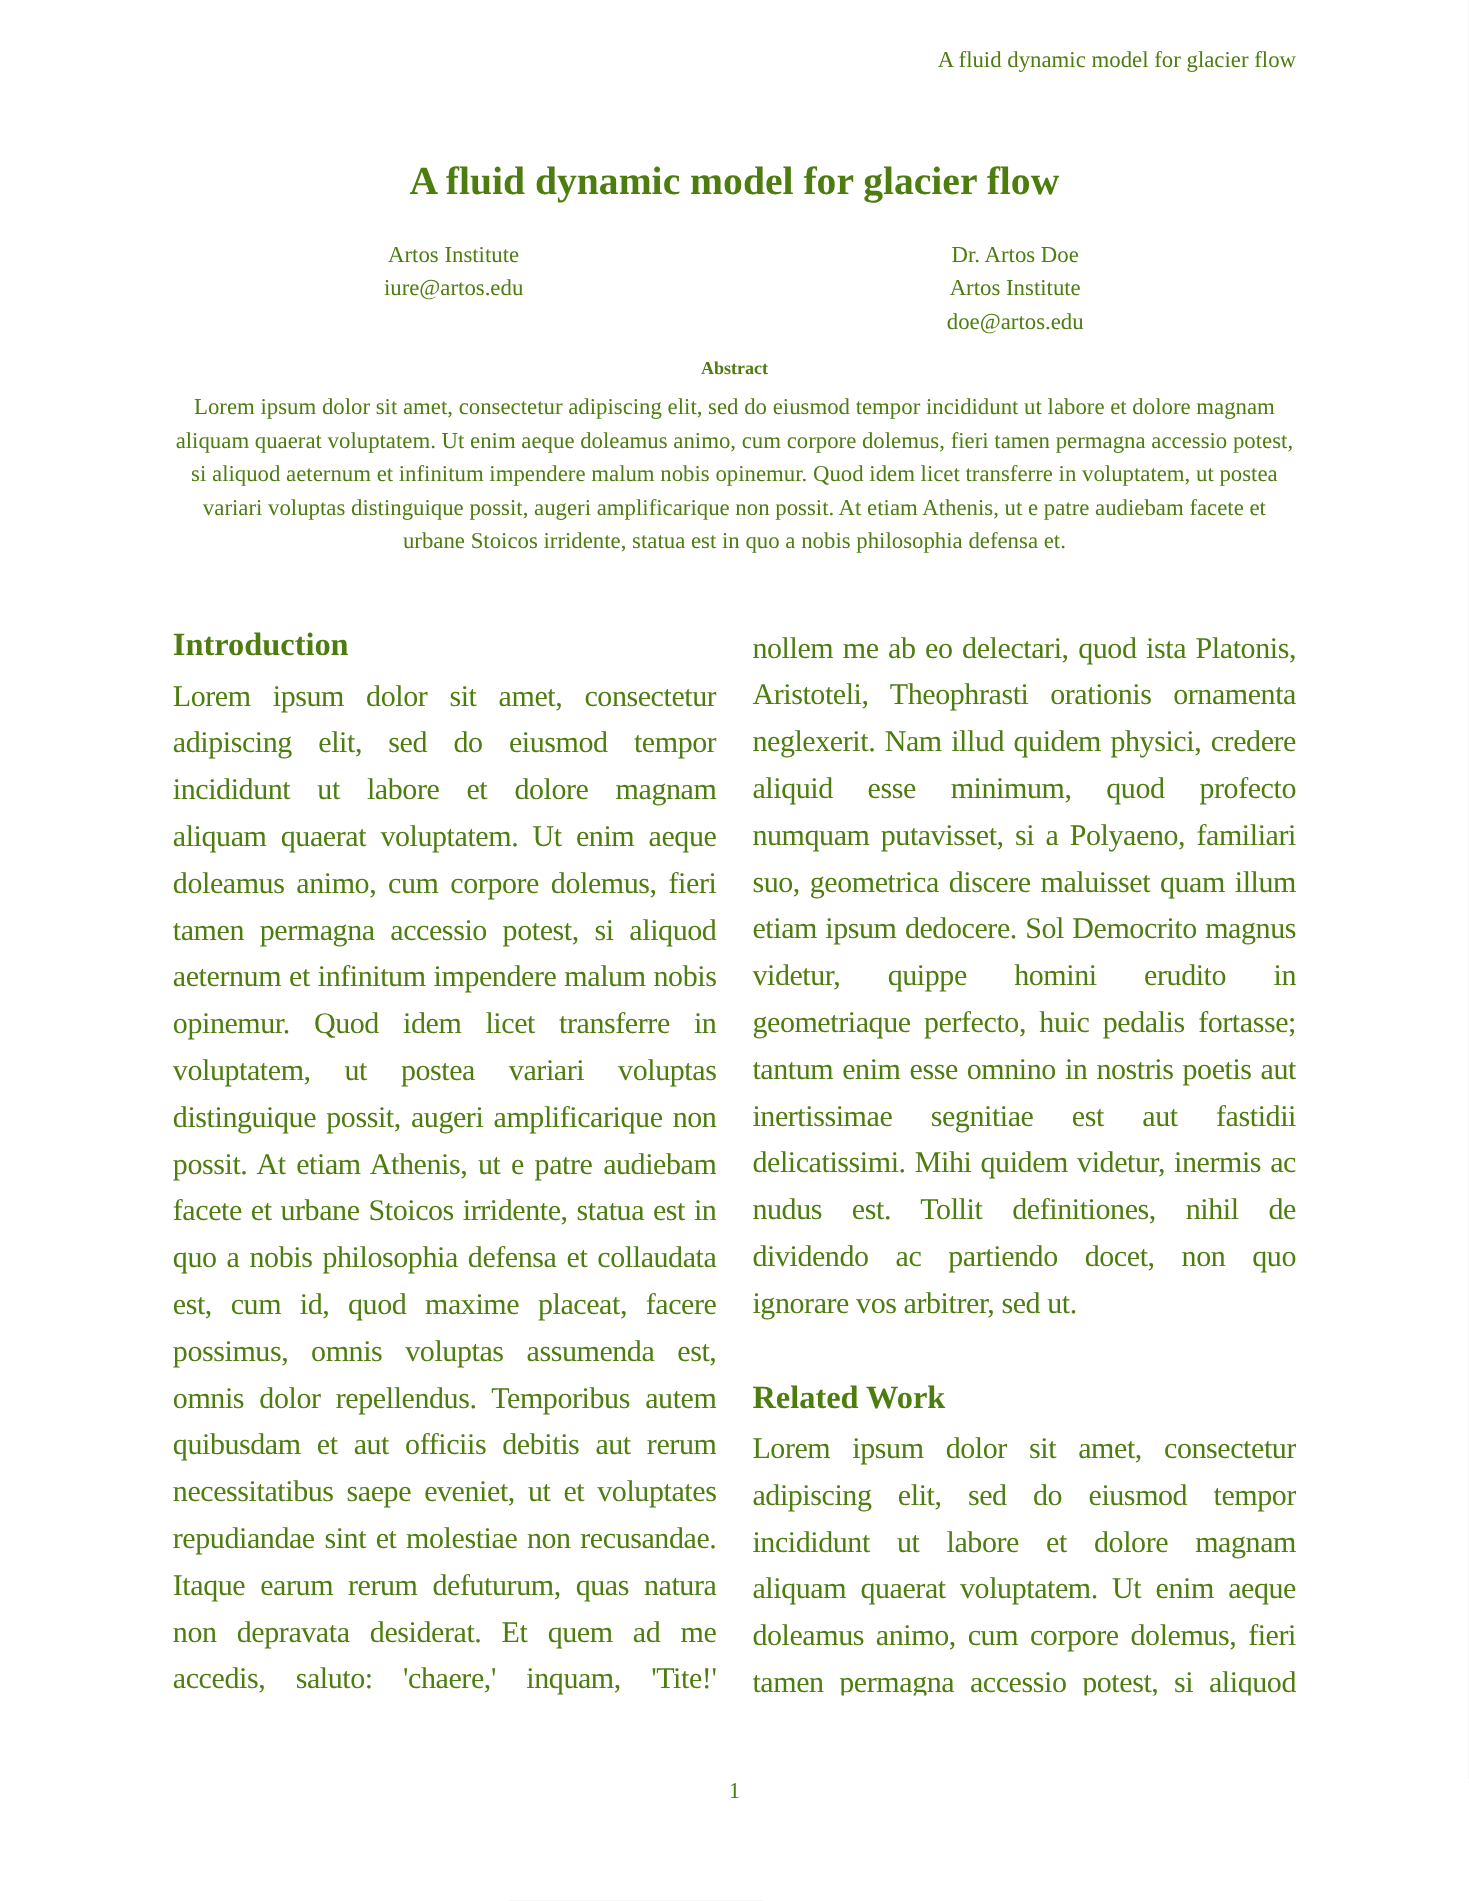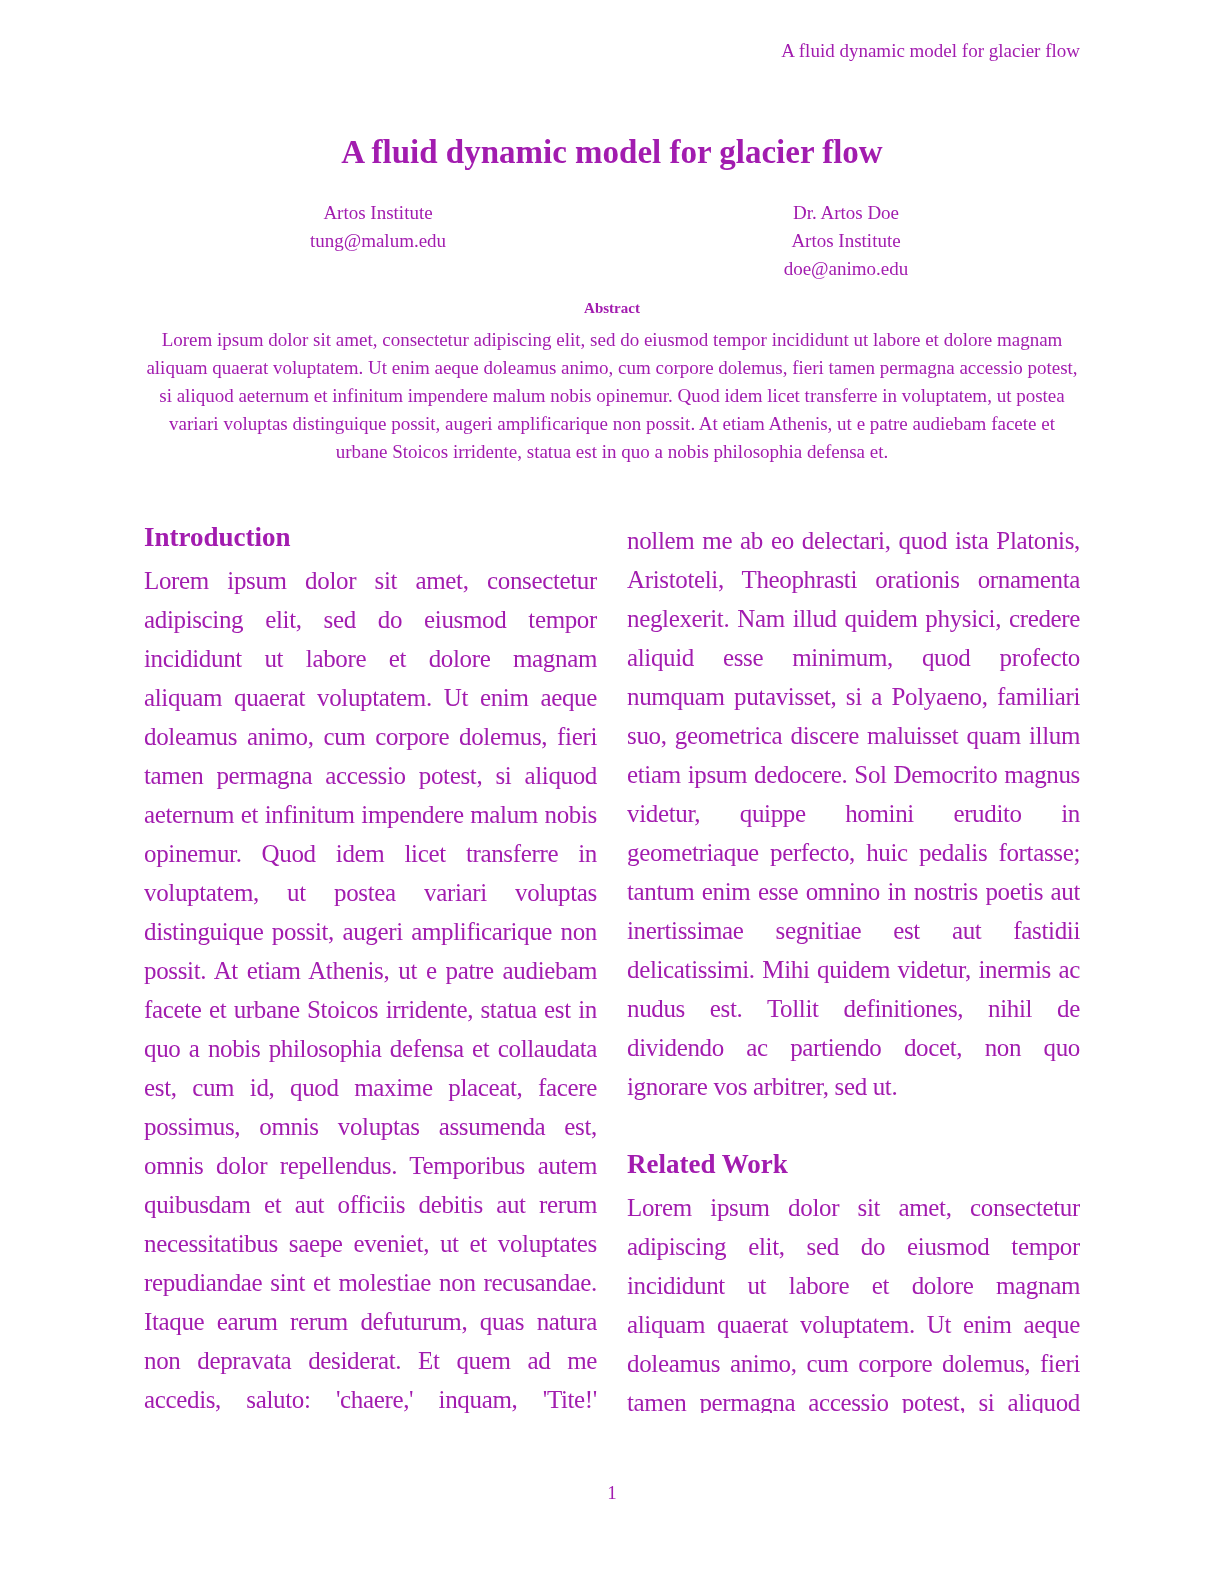--- a/index.html
+++ b/index.html
@@ -3,21 +3,21 @@
 <meta charset="utf-8">
 <style>
   * { margin: 0; padding: 0; box-sizing: border-box; }
   html, body { background: #e8e8e8; }
   .page {
     position: relative;
     width: 1224px;
     height: 1584px;
     margin: 0 auto;
     background: #ffffff;
-    color: #a21caf;
+    color: #4d7c0f;
     font-family: "Liberation Serif", serif;
     overflow: hidden;
   }
   .abs { position: absolute; left: 144px; width: 936px; }
 
   .running-header {
     top: 40px;
     text-align: right;
     font-size: 19px;
     line-height: 22px;
@@ -92,26 +92,26 @@
 
 <div class="page">
 
   <div class="abs running-header">A fluid dynamic model for glacier flow</div>
 
   <h1 class="abs paper-title">A fluid dynamic model for glacier flow</h1>
 
   <div class="abs authors">
     <div class="author">
       <div>Artos Institute</div>
-      <div>tung@malum.edu</div>
+      <div>iure@artos.edu</div>
     </div>
     <div class="author">
       <div>Dr. Artos Doe</div>
       <div>Artos Institute</div>
-      <div>doe@animo.edu</div>
+      <div>doe@artos.edu</div>
     </div>
   </div>
 
   <div class="abs abstract-heading">Abstract</div>
 
   <p class="abs abstract-text">Lorem ipsum dolor sit amet, consectetur adipiscing elit, sed do eiusmod tempor incididunt ut labore et dolore magnam aliquam quaerat voluptatem. Ut enim aeque doleamus animo, cum corpore dolemus, fieri tamen permagna accessio potest, si aliquod aeternum et infinitum impendere malum nobis opinemur. Quod idem licet transferre in voluptatem, ut postea variari voluptas distinguique possit, augeri amplificarique non possit. At etiam Athenis, ut e patre audiebam facete et urbane Stoicos irridente, statua est in quo a nobis philosophia defensa et.</p>
 
   <div class="abs columns">
 
     <div class="col">

